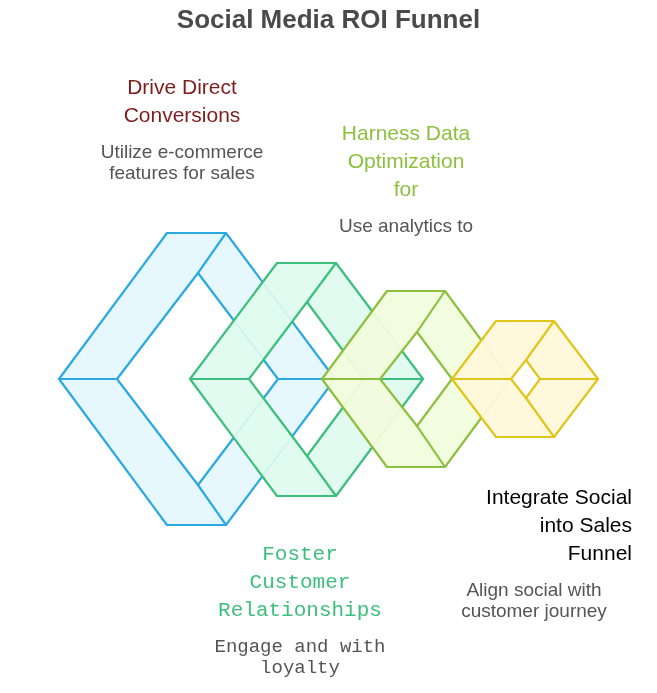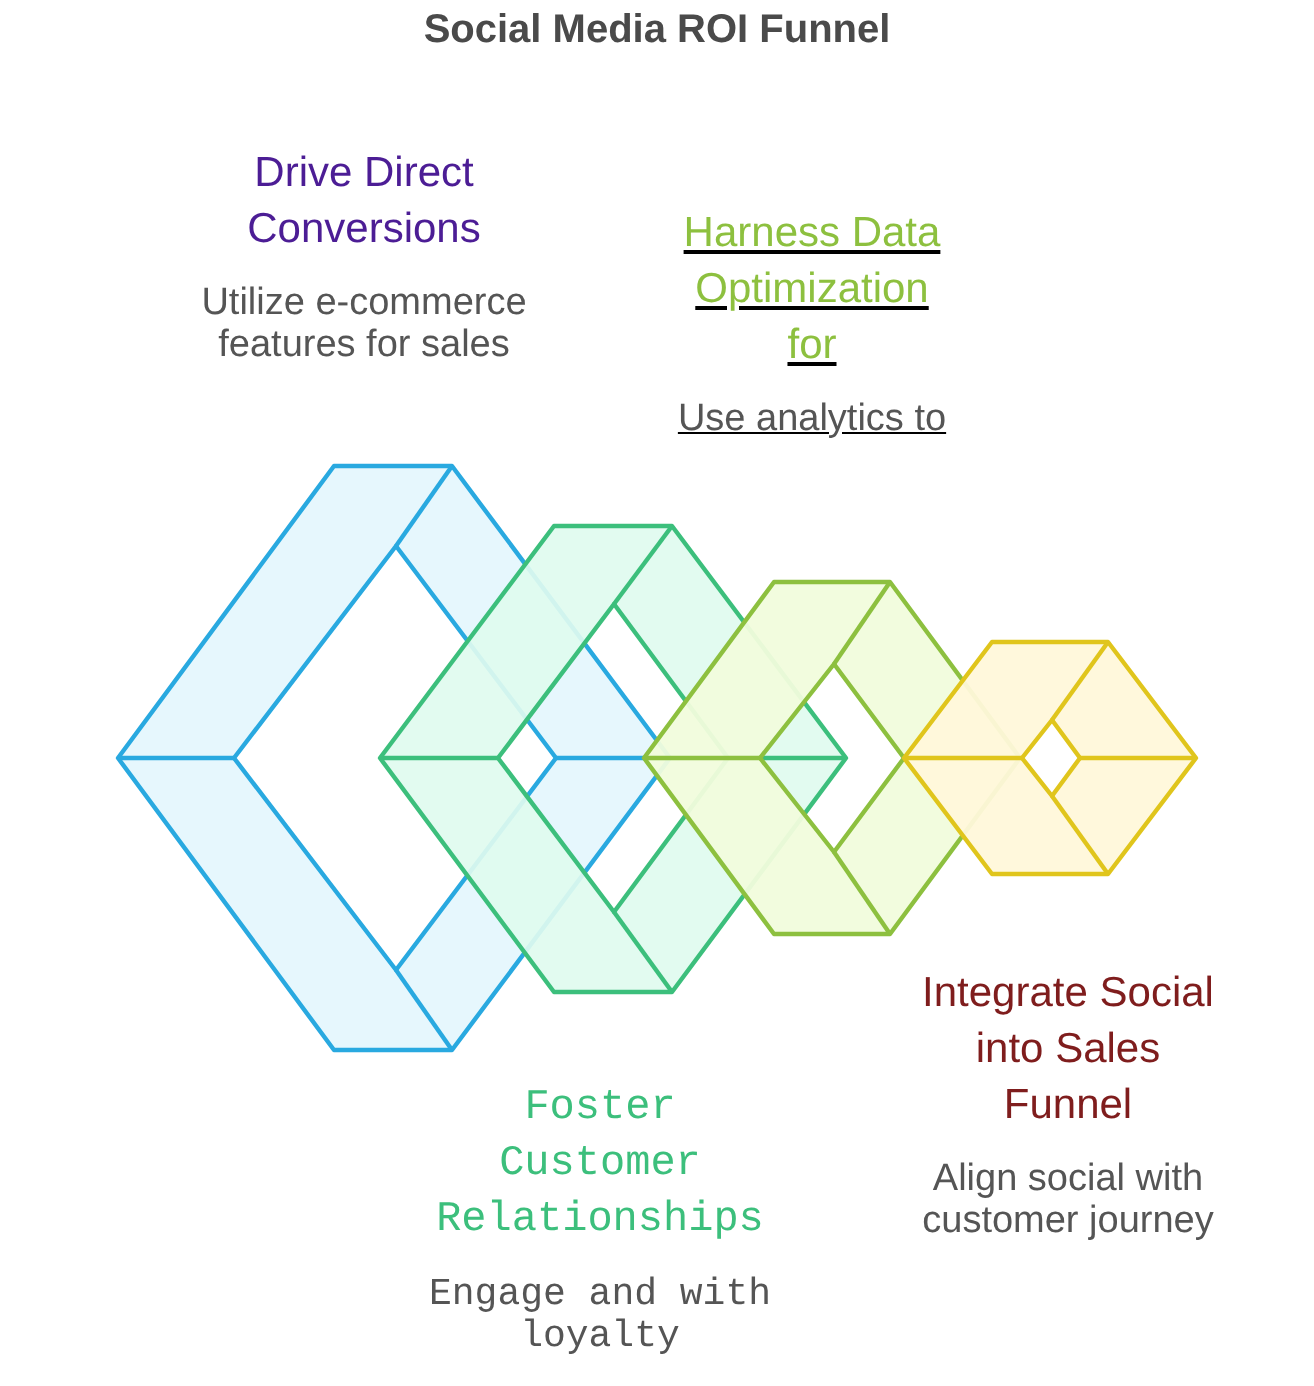--- a/index.html
+++ b/index.html
@@ -1,17 +1,17 @@
 <!DOCTYPE html>
 <html><head>
 <meta charset="utf-8">
 <style>
   html, body { margin:0; padding:0; background:#ffffff; }
   body { width:657px; height:693px; position:relative; overflow:hidden; font-family:"Liberation Sans", sans-serif; }
-  .title { position:absolute; top:4px; left:0; width:657px; text-align:center; font-size:20px; font-weight:bold; color:#4a4a4a; }
+  .title { position:absolute; top:4px; left:0; width:657px; text-align:center; font-size:26px; font-weight:bold; color:#4a4a4a; }
   svg.diagram { position:absolute; left:0; top:0; }
   .label { position:absolute; text-align:center; }
   .label .head { font-size:21px; line-height:28px; }
   .label .desc { font-size:19px; line-height:21px; color:#555555; margin-top:12px; }
 </style>
 </head>
 <body>
 
 <div class="title">Social Media ROI Funnel</div>
 
@@ -44,31 +44,31 @@
   <g stroke="#E0C51C" stroke-width="2.2" stroke-linejoin="round">
     <path fill="#FFF8DA" fill-opacity="0.95" fill-rule="evenodd" d="M452,379 L496,321 L554,321 L598,379 L554,437 L496,437 Z M511,379 L526,360 L540,379 L526,398 Z"></path>
     <line x1="452" y1="379" x2="511" y2="379"></line>
     <line x1="554" y1="321" x2="526" y2="360"></line>
     <line x1="554" y1="437" x2="526" y2="398"></line>
     <line x1="540" y1="379" x2="598" y2="379"></line>
   </g>
 </svg>
 
 <div class="label" style="left:92px; top:73px; width:180px;">
-  <div class="head" style="color:#4c1d95;">
+  <div class="head" style="color:#7f1d1d;">
     <div>Drive Direct</div>
     <div>Conversions</div>
   </div>
   <div class="desc">
     <div>Utilize e-commerce</div>
     <div>features for sales</div>
   </div>
 </div>
 
-<div class="label" style="left:316px; top:103px; width:180px;text-decoration:underline;">
+<div class="label" style="left:316px; top:119px; width:180px;">
   <div class="head" style="color:#8DC03F;">
     <div>Harness Data</div>
     <div>Optimization</div>
     <div>for</div>
   </div>
   <div class="desc">
     <div>Use analytics to</div>
   </div>
 </div>
 
@@ -78,21 +78,21 @@
     <div>Customer</div>
     <div>Relationships</div>
   </div>
   <div class="desc">
     <div>Engage and with</div>
     <div>loyalty</div>
   </div>
 </div>
 
 <div class="label" style="left:436px; top:483px; width:196px;">
-  <div class="head" style="color:#7f1d1d;">
+  <div class="head" style="color:#000000;text-align:right;">
     <div>Integrate Social</div>
     <div>into Sales</div>
     <div>Funnel</div>
   </div>
   <div class="desc">
     <div>Align social with</div>
     <div>customer journey</div>
   </div>
 </div>
 

